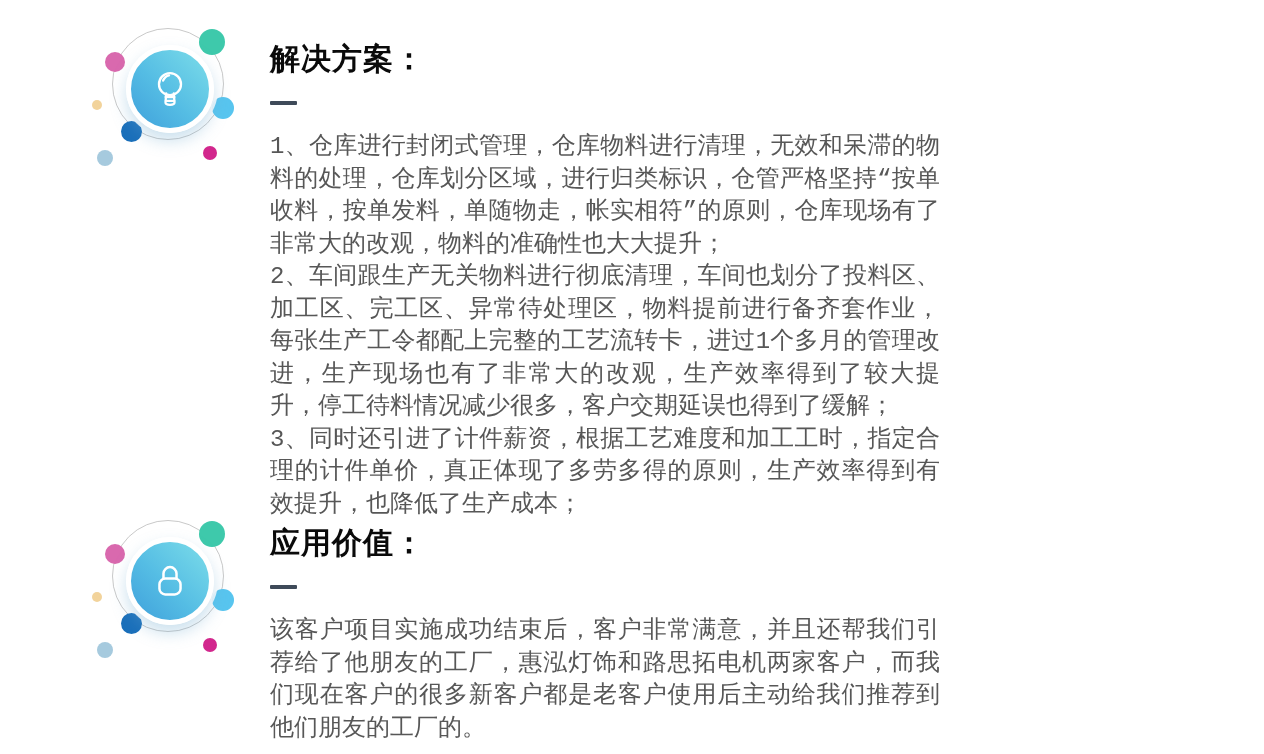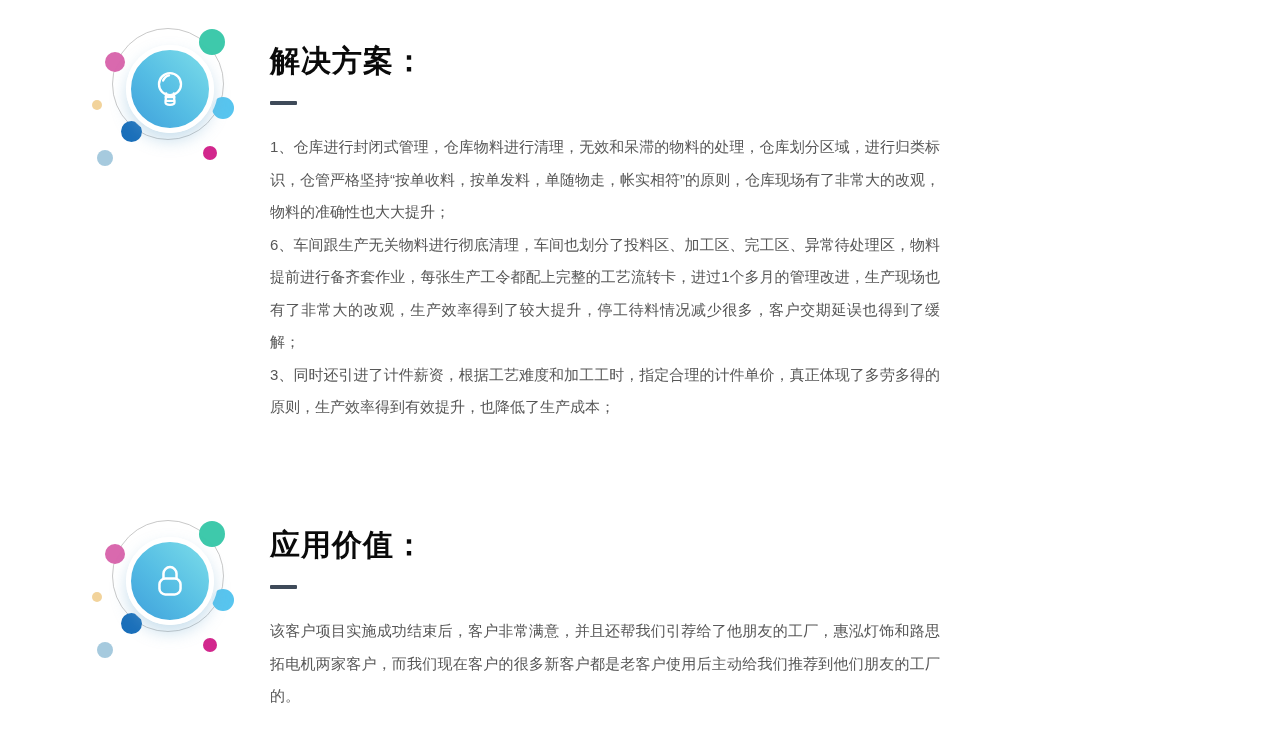--- a/index.html
+++ b/index.html
@@ -3,21 +3,21 @@
 <meta charset="utf-8">
 <style>
   html, body { margin:0; padding:0; }
   body {
     width:1264px; height:754px;
     background:#ffffff;
     font-family:"Liberation Sans","DejaVu Sans",sans-serif;
     position:relative;
     overflow:hidden;
   }
-  .section { position:absolute; left:0; width:1008px; }
+  .section { position:absolute; left:0; width:1008px;font-family:Liberation Mono, monospace; }
   #section-solution { top:28px; }
   #section-value { top:512px; }
 
   
   .icon-group { position:absolute; left:90px; width:150px; height:150px; }
   #section-solution .icon-group { top:0; }
   #section-value .icon-group { top:8px; }
 
   .ring {
     position:absolute; left:22px; top:0;
@@ -48,21 +48,21 @@
     font-size:30px; line-height:36px; font-weight:700;
     color:#0a0a0a; letter-spacing:1px;
   }
   .dash {
     margin-top:22px;
     width:27px; height:4px;
     background:#3e4a59; border-radius:1px;
   }
   .bodytext {
     margin-top:26px;
-    font-size:15px; line-height:32.5px;
+    font-size:24px; line-height:32.5px;
     color:#575757;
     text-align:justify;
   }
   .bodytext p { margin:0; }
 </style>
 </head>
 <body>
 
 <div class="section" id="section-solution">
 
@@ -84,21 +84,21 @@
         <path d="M16.8 15.2 Q18.6 10.9 23 9.8"></path>
       </svg>
     </span>
   </div>
 
   <div class="content">
     <h2 class="title">解决方案：</h2>
     <div class="dash"></div>
     <div class="bodytext">
       <p>1、仓库进行封闭式管理，仓库物料进行清理，无效和呆滞的物料的处理，仓库划分区域，进行归类标识，仓管严格坚持“按单收料，按单发料，单随物走，帐实相符”的原则，仓库现场有了非常大的改观，物料的准确性也大大提升；</p>
-      <p>6、车间跟生产无关物料进行彻底清理，车间也划分了投料区、加工区、完工区、异常待处理区，物料提前进行备齐套作业，每张生产工令都配上完整的工艺流转卡，进过1个多月的管理改进，生产现场也有了非常大的改观，生产效率得到了较大提升，停工待料情况减少很多，客户交期延误也得到了缓解；</p>
+      <p>2、车间跟生产无关物料进行彻底清理，车间也划分了投料区、加工区、完工区、异常待处理区，物料提前进行备齐套作业，每张生产工令都配上完整的工艺流转卡，进过1个多月的管理改进，生产现场也有了非常大的改观，生产效率得到了较大提升，停工待料情况减少很多，客户交期延误也得到了缓解；</p>
       <p>3、同时还引进了计件薪资，根据工艺难度和加工工时，指定合理的计件单价，真正体现了多劳多得的原则，生产效率得到有效提升，也降低了生产成本；</p>
     </div>
   </div>
 </div>
 
 <div class="section" id="section-value">
 
   <div class="icon-group">
     <span class="ring"></span>
     <span class="dot d-teal"></span>

